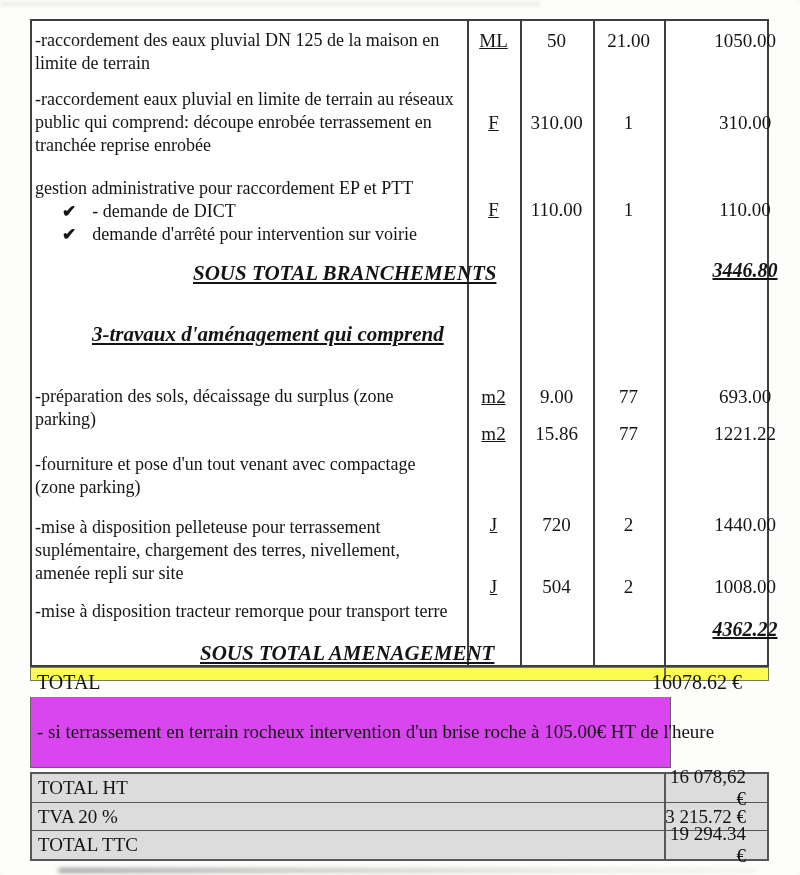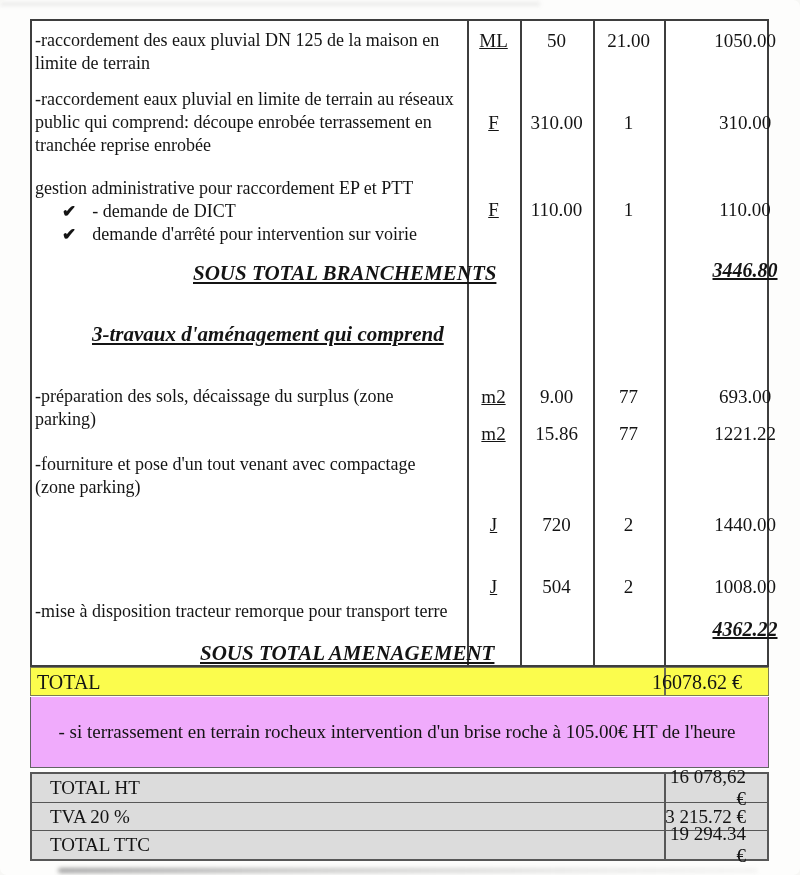--- a/index.html
+++ b/index.html
@@ -22,38 +22,38 @@
   .vcell{position:absolute;top:0;text-align:center;font-size:19px;line-height:24px;}
   .c-unit{left:463px;width:61px;text-decoration:underline;}
   .c-a{left:520px;width:73px;}
   .c-b{left:593px;width:71px;}
   .c-t{left:664px;width:84px;margin-left:39px;}
   .bu{font-weight:bold;font-style:italic;text-decoration:underline;}
   .subtotal-label{position:absolute;font-size:21px;line-height:24px;}
   .section-heading{position:absolute;font-size:21px;line-height:24px;}
   .sub-val{font-size:20px;}
   
-  .total-band{position:absolute;left:30px;top:667px;width:739px;height:29px;
+  .total-band{position:absolute;left:30px;top:667px;width:739px;height:14px;
     background:#fbfc4d;border:1px solid #7c7c52;box-sizing:border-box;}
   .total-label{position:absolute;left:6px;top:1px;font-size:20px;line-height:26px;}
   .total-divider{position:absolute;left:633px;top:0;bottom:0;width:2px;background:#6b6b50;}
   .total-value{position:absolute;left:615px;width:102px;top:1px;text-align:center;
     font-size:20px;line-height:26px;}
   
-  .note-box{position:absolute;left:30px;top:697px;width:739px;height:71px;
-    border:1px solid #636363;border-top:none;box-sizing:border-box;background:#f0abfc;text-align:center;}
+  .note-box{position:absolute;left:30px;top:697px;width:641px;height:71px;
+    border:1px solid #636363;border-top:none;box-sizing:border-box;background:#d946ef;}
   .note-text{position:absolute;left:6px;top:23px;font-size:19px;line-height:23px;width:720px;}
   
   .summary{position:absolute;left:30px;top:772px;width:739px;height:89px;
     border:2px solid #575757;box-sizing:border-box;background:#dcdcdc;
     display:flex;flex-direction:column;}
   .summary-row{flex:1;position:relative;display:flex;align-items:center;
     border-bottom:1px solid #575757;}
   .summary-row:last-child{border-bottom:none;}
-  .summary-label{padding-left:18px;font-size:19px;}
+  .summary-label{padding-left:6px;font-size:19px;}
   .summary-value{position:absolute;left:632px;right:0;text-align:right;
     padding-right:21px;font-size:19px;}
   .summary-vline{position:absolute;left:632px;top:0;bottom:0;width:2px;background:#575757;}
   
   .smudge-top{position:absolute;left:0;top:2px;width:540px;height:4px;
     background:rgba(70,70,70,0.10);filter:blur(2px);}
   .smudge-bottom{position:absolute;left:58px;top:868px;width:700px;height:5px;
     background:linear-gradient(90deg,rgba(50,50,50,.45),rgba(80,80,80,.30) 35%,rgba(120,120,120,.15) 75%,rgba(140,140,140,.08));
     filter:blur(2px);border-radius:3px;}
 </style>
@@ -123,20 +123,23 @@
 
   <div class="vrow" style="top:422px">
     <span class="vcell c-unit">m2</span>
     <span class="vcell c-a">15.86</span>
     <span class="vcell c-b">77</span>
     <span class="vcell c-t">1221.22</span>
   </div>
   <div class="desc" style="top:453px">-fourniture et pose d'un tout venant  avec compactage
 (zone parking)</div>
 
+  <div class="desc" style="top:516px">-mise à disposition pelleteuse pour terrassement
+suplémentaire, chargement des terres, nivellement,
+amenée repli sur site</div>
   <div class="vrow" style="top:513px">
     <span class="vcell c-unit">J</span>
     <span class="vcell c-a">720</span>
     <span class="vcell c-b">2</span>
     <span class="vcell c-t">1440.00</span>
   </div>
 
   <div class="vrow" style="top:575px">
     <span class="vcell c-unit">J</span>
     <span class="vcell c-a">504</span>

